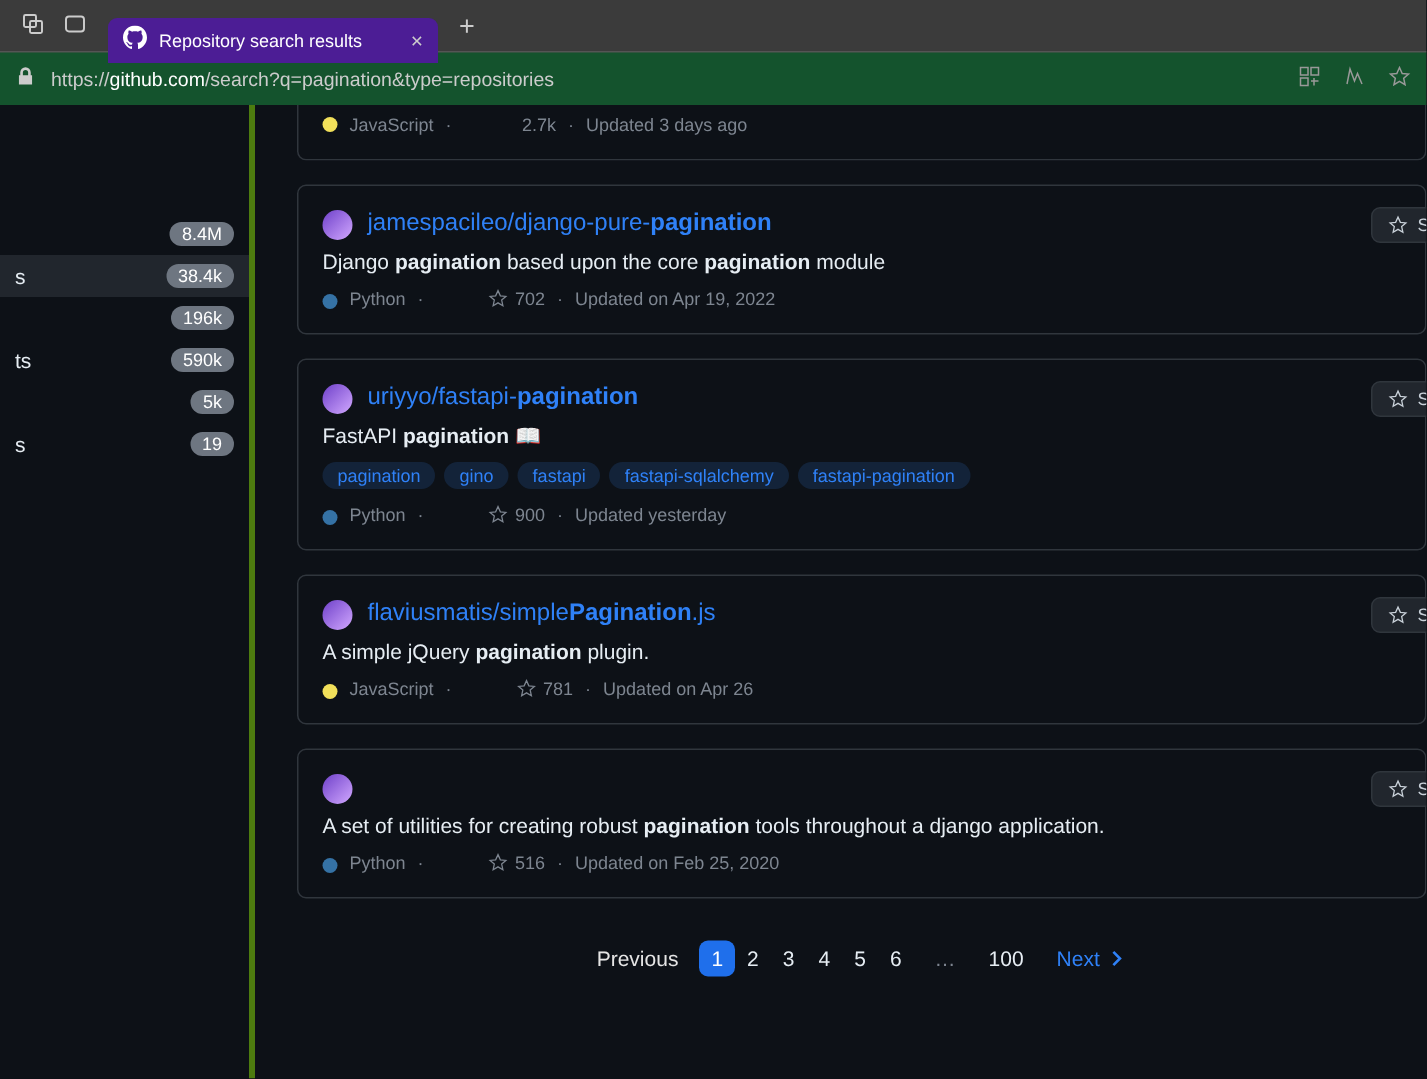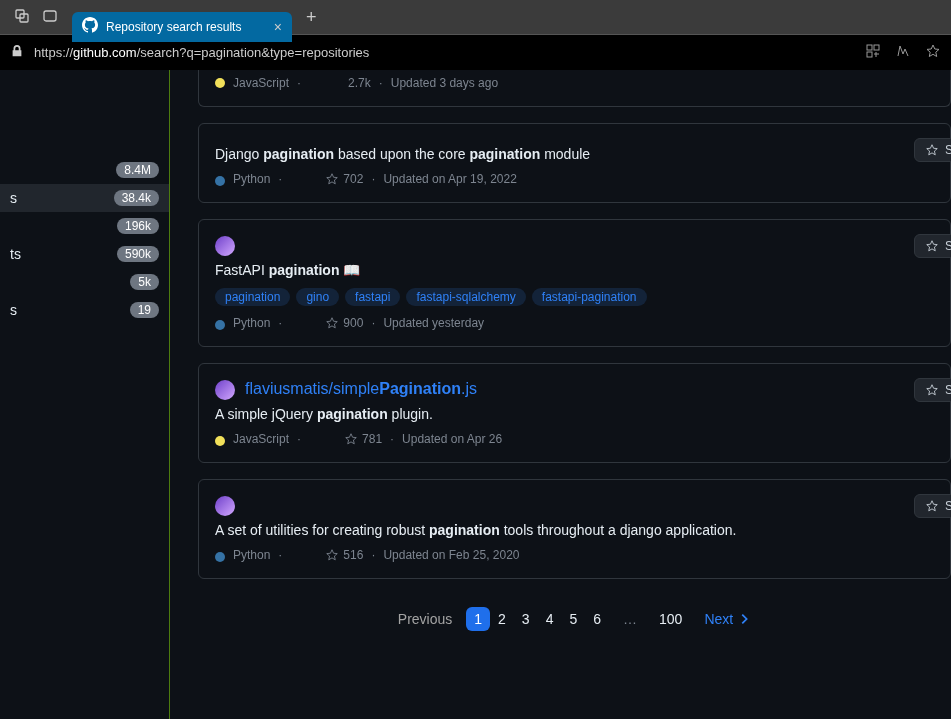--- a/index.html
+++ b/index.html
@@ -20,54 +20,54 @@
   align-items: center;
   height: 34px;
   padding: 0 8px;
   gap: 8px;
 }
 .tab-icons { display: flex; gap: 12px; padding: 0 6px; }
 .tab-icons svg { width: 16px; height: 16px; }
 .tab {
   display: flex;
   align-items: center;
-  background: #0369a1;
+  background: #4c1d95;
   border-radius: 6px 6px 0 0;
   padding: 6px 10px;
   gap: 8px;
   min-width: 220px;
   height: 30px;
   margin-top: 19px;
 }
 .tab-favicon svg { width: 16px; height: 16px; }
 .tab-title { color: #fff; font-size: 12px; flex: 1; white-space: nowrap; overflow: hidden; }
 .tab-close { color: #ccc; font-size: 14px; cursor: pointer; }
 .new-tab { color: #ccc; font-size: 18px; padding: 0 6px; cursor: pointer; }
 
 .addr-bar {
   display: flex;
   align-items: center;
   height: 36px;
-  background: #000000;
+  background: #14532d;
   border-top: 1px solid #555;
   padding: 0 10px;
   gap: 10px;
 }
 .lock-icon svg { width: 14px; height: 14px; }
 .url { color: #ccc; font-size: 13px; flex: 1; }
 .url .host { color: #fff; }
 .addr-right { display: flex; gap: 14px; color: #999; }
 .addr-right svg { width: 16px; height: 16px; }
 
 
 .content { display: flex; height: calc(719px - 70px); }
 .sidebar {
   width: 170px;
-  border-right: 1px solid #4d7c0f;
-  padding-top: 28px;
+  border-right: 4px solid #4d7c0f;
+  padding-top: 14px;
   overflow: hidden;
 }
 .side-item {
   display: flex;
   justify-content: flex-end;
   align-items: center;
   padding: 6px 10px;
   gap: 8px;
   cursor: pointer;
 }
@@ -166,21 +166,21 @@
 
 
 .pagination {
   display: flex;
   justify-content: center;
   align-items: center;
   gap: 14px;
   margin-top: 28px;
   font-size: 14px;
 }
-.pg-btn { color: #a3a3a3; cursor: default; }
+.pg-btn { color: #e5e5e5; cursor: default; }
 .pg-num {
   color: #e6edf3;
   cursor: pointer;
   min-width: 24px;
   text-align: center;
   padding: 4px 8px;
   border-radius: 6px;
 }
 .pg-num.active { background: #1f6feb; color: #fff; }
 .pg-ellipsis { color: #7d8590; }
@@ -275,20 +275,24 @@
             <path d="M8 2l1.8 4 4.2.4-3.2 2.8.9 4.3L8 11.3l-3.7 2.2.9-4.3L2 6.4 6.2 6z"></path>
           </svg>
         <span>2.7k</span>
       </span>
       <span class="meta-sep">·</span>
       <span>Updated 3 days ago</span>
     </div>
 
     <div id="result-list">
         <div class="result-card">
+    <div class="result-top">
+      <div class="avatar"></div>
+      <span class="repo-link">jamespacileo/django-pure-<b>pagination</b></span>
+    </div>
     <div class="star-btn">
       <svg viewBox="0 0 16 16" fill="none" stroke="#c9d1d9">
               <path d="M8 2l1.8 4 4.2.4-3.2 2.8.9 4.3L8 11.3l-3.7 2.2.9-4.3L2 6.4 6.2 6z"></path>
             </svg>
       <span>Star</span>
     </div>
     <div class="desc">Django <b>pagination</b> based upon the core <b>pagination</b> module</div>
 
     <div class="meta">
       <span class="lang-dot" style="background:#3572A5"></span>
@@ -300,20 +304,21 @@
               </svg>
               <span>702</span>
             </span>
       <span class="meta-sep">·</span>
       <span>Updated on Apr 19, 2022</span>
     </div>
         </div>
         <div class="result-card">
     <div class="result-top">
       <div class="avatar"></div>
+      <span class="repo-link">uriyyo/fastapi-<b>pagination</b></span>
     </div>
     <div class="star-btn">
       <svg viewBox="0 0 16 16" fill="none" stroke="#c9d1d9">
               <path d="M8 2l1.8 4 4.2.4-3.2 2.8.9 4.3L8 11.3l-3.7 2.2.9-4.3L2 6.4 6.2 6z"></path>
             </svg>
       <span>Star</span>
     </div>
     <div class="desc">FastAPI <b>pagination</b> 📖</div>
     <div class="topics">
             <span class="topic">pagination</span>

